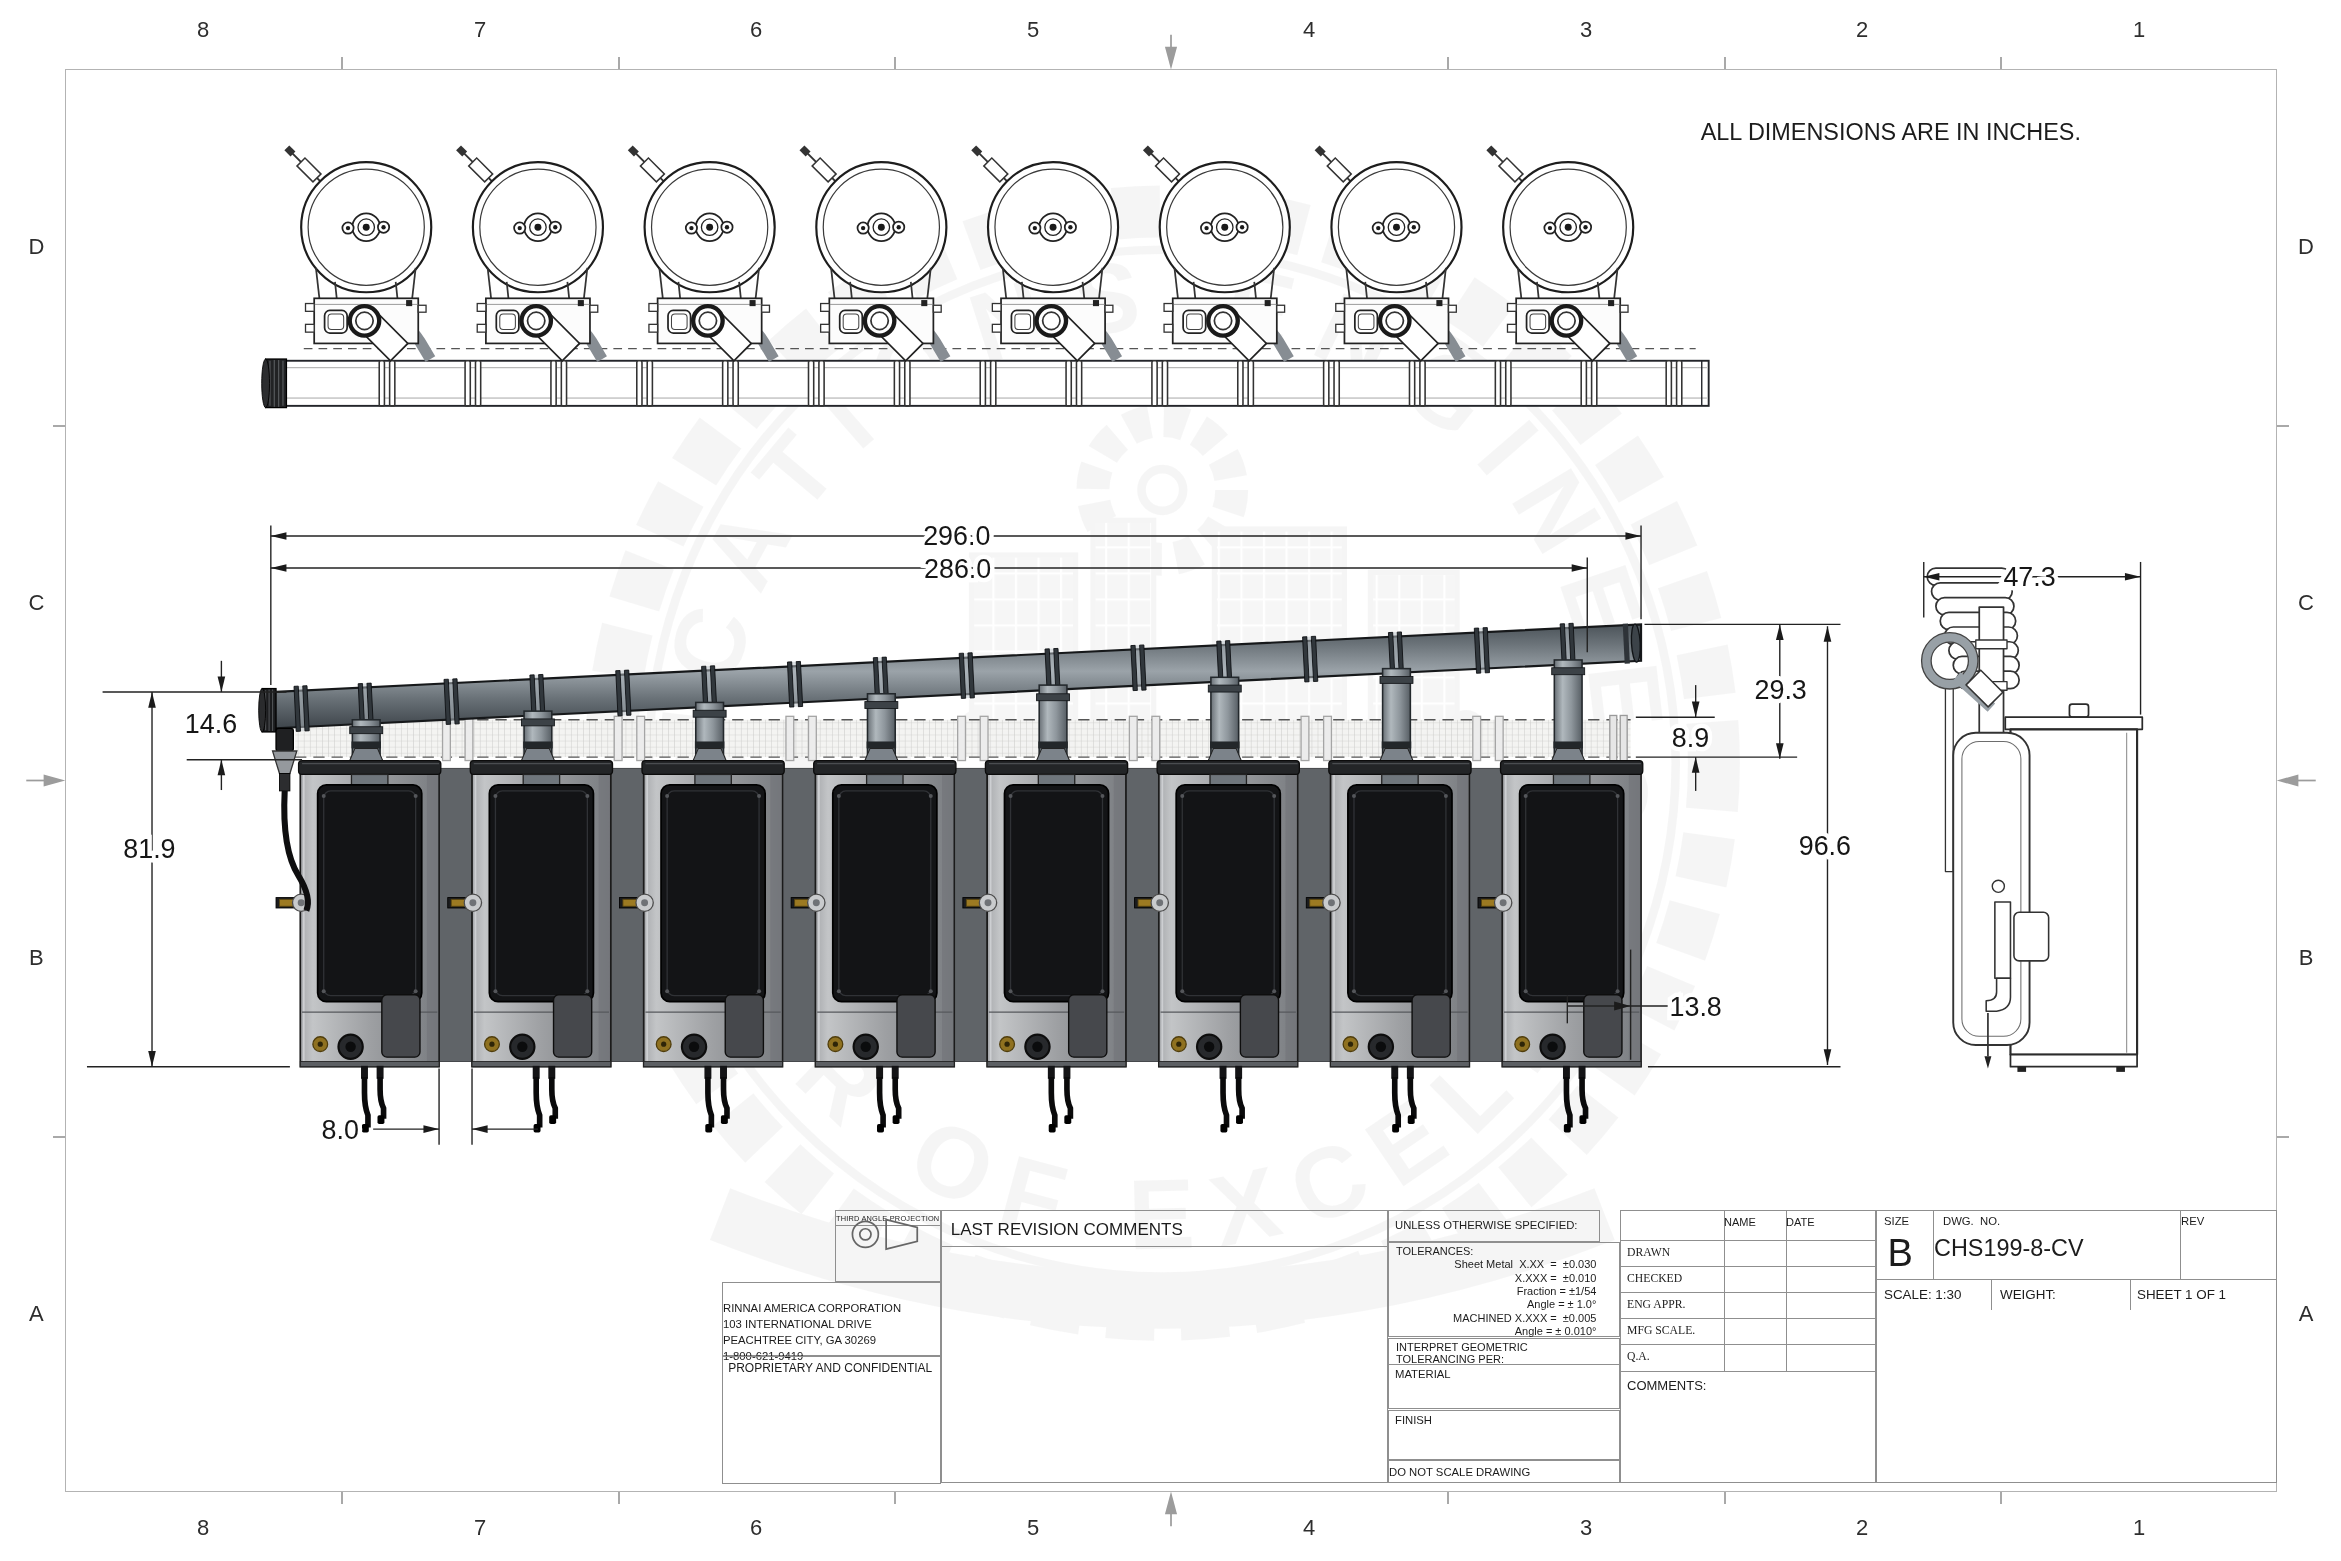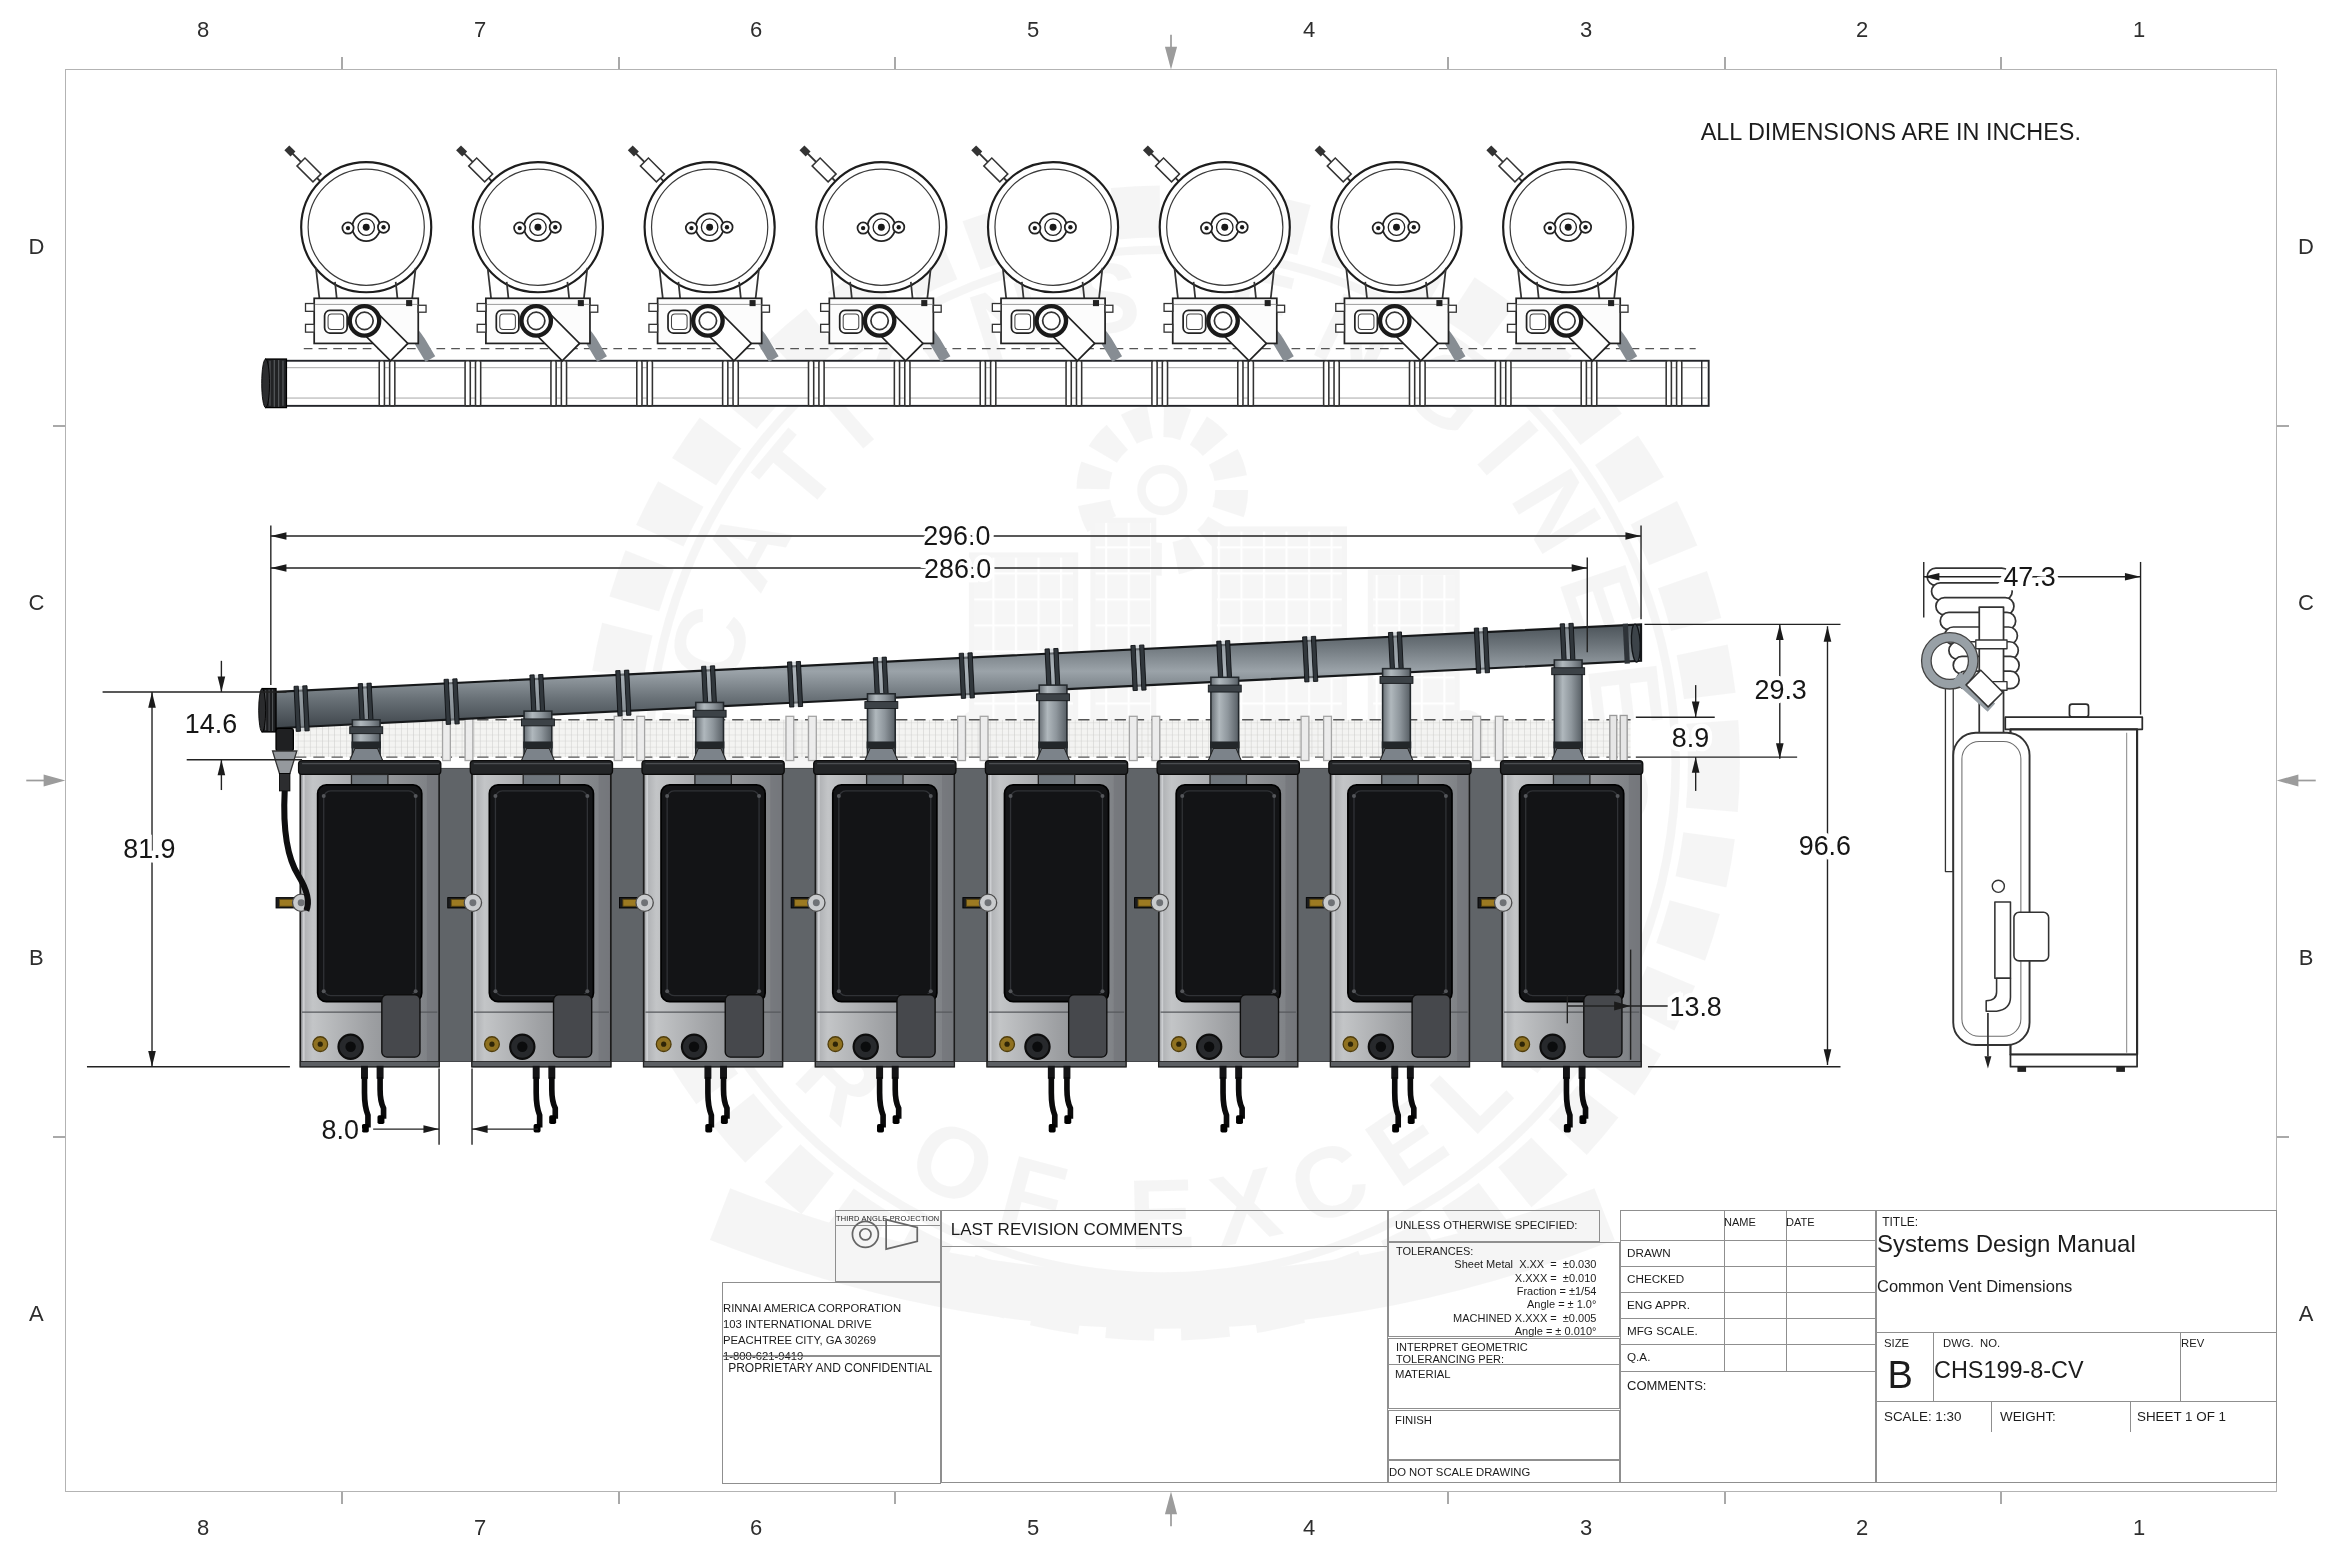--- a/index.html
+++ b/index.html
@@ -12,21 +12,21 @@
   .tick{background:#a9a9a9;}
   
   .tb{border:1.3px solid #8f8f8f;box-sizing:border-box;background:transparent;}
   .tbline{background:#8f8f8f;}
   .small{font-size:11.3px;}
   .tiny{font-size:7.4px;letter-spacing:0.2px;}
   .center{text-align:left;}
   .tol{font-size:11px;line-height:13.4px;white-space:pre;}
   .tolr{text-align:right;padding-right:22.6px;}
   .lbl{font-size:11.3px;padding:2.6px 0 0 6px;}
-  .appr{font-size:11.7px;line-height:25px;padding-left:6px;}
+  .appr{font-size:11.7px;line-height:25px;padding-left:6px;font-family:Liberation Serif, serif;}
   .logo{font-family:"Liberation Serif", serif;font-weight:bold;color:#cf1f2b;font-size:49px;letter-spacing:-0.9px;}
   .dimtxt{font-size:31px;fill:#161616;stroke:#ffffff;stroke-width:10px;paint-order:stroke;font-family:"Liberation Sans",sans-serif;}
   svg{position:absolute;left:0;top:0;}
 </style>
 </head>
 <body>
 
 <div id="sheet">
 
   <svg width="2342" height="1561" viewBox="0 0 2700 1800">
@@ -564,25 +564,20 @@
       <div class="abs center" style="left:165px;top:5.2px;width:91px;font-size:11px">DATE</div>
       <div class="abs appr" style="left:0;top:29px;width:103px">DRAWN</div>
       <div class="abs appr" style="left:0;top:55px;width:103px">CHECKED</div>
       <div class="abs appr" style="left:0;top:81px;width:103px">ENG APPR.</div>
       <div class="abs appr" style="left:0;top:107px;width:103px">MFG SCALE.</div>
       <div class="abs appr" style="left:0;top:133px;width:103px">Q.A.</div>
       <div class="abs" style="left:6px;top:167px;font-size:13px">COMMENTS:</div>
     </div>
 
     <div class="abs tb" style="left:1876px;top:1210px;width:401px;height:273px">
-      <div style="height:121px;border-bottom:1.3px solid #8f8f8f;position:relative">
-        <div style="font-size:12px;padding:3.5px 0 0 5.2px">TITLE:</div>
-        <div class="center" style="font-size:24px;margin-top:1.7px">Systems Design Manual</div>
-        <div class="center" style="font-size:16.5px;margin-top:19px">Common Vent Dimensions</div>
-      </div>
       <div style="height:68px;border-bottom:1.3px solid #8f8f8f;position:relative">
         <div class="abs tbline" style="left:56px;top:0;width:1.3px;height:68px"></div>
         <div class="abs tbline" style="left:303px;top:0;width:1.3px;height:68px"></div>
         <div class="abs" style="left:7px;top:3.5px;font-size:11.3px">SIZE</div>
         <div class="abs" style="left:10.4px;top:21px;font-size:38px">B</div>
         <div class="abs" style="left:66px;top:3.5px;font-size:11.3px;white-space:pre">DWG.  NO.</div>
         <div class="abs center" style="left:57px;top:24px;width:245px;font-size:23.4px">CHS199-8-CV</div>
         <div class="abs center" style="left:304px;top:3.5px;width:97px;font-size:11.3px">REV</div>
       </div>
       <div style="height:30px;position:relative">

